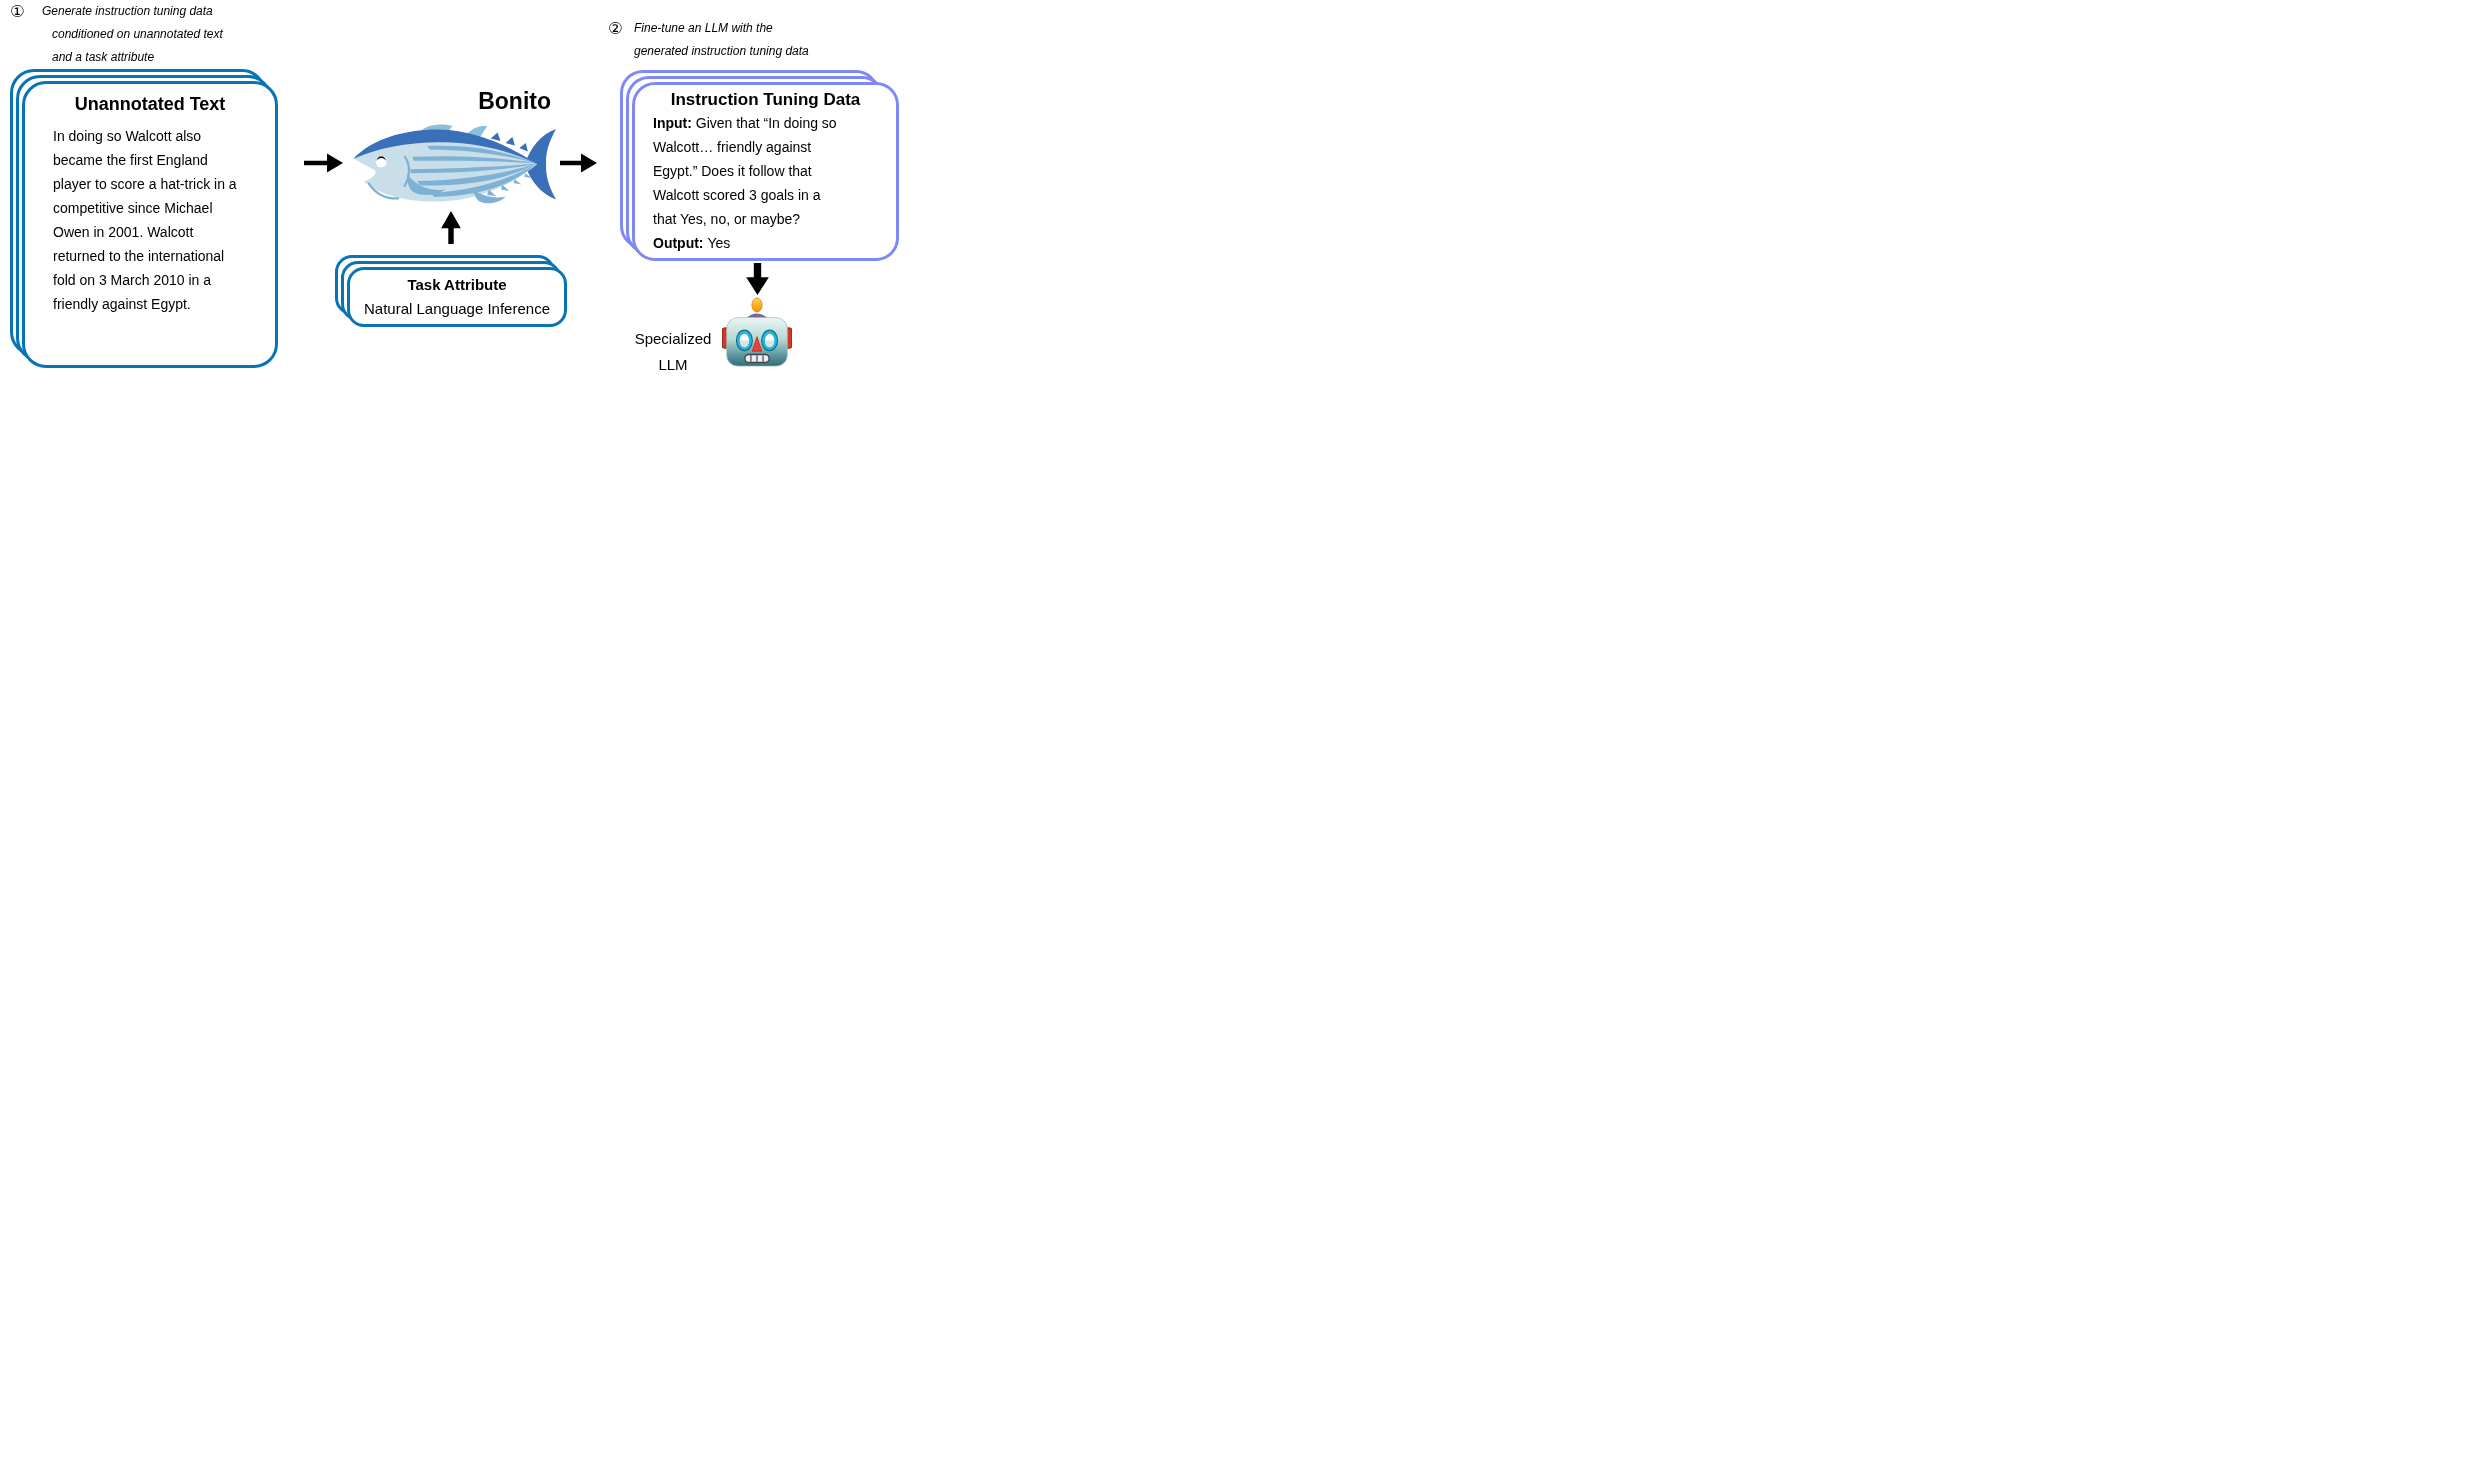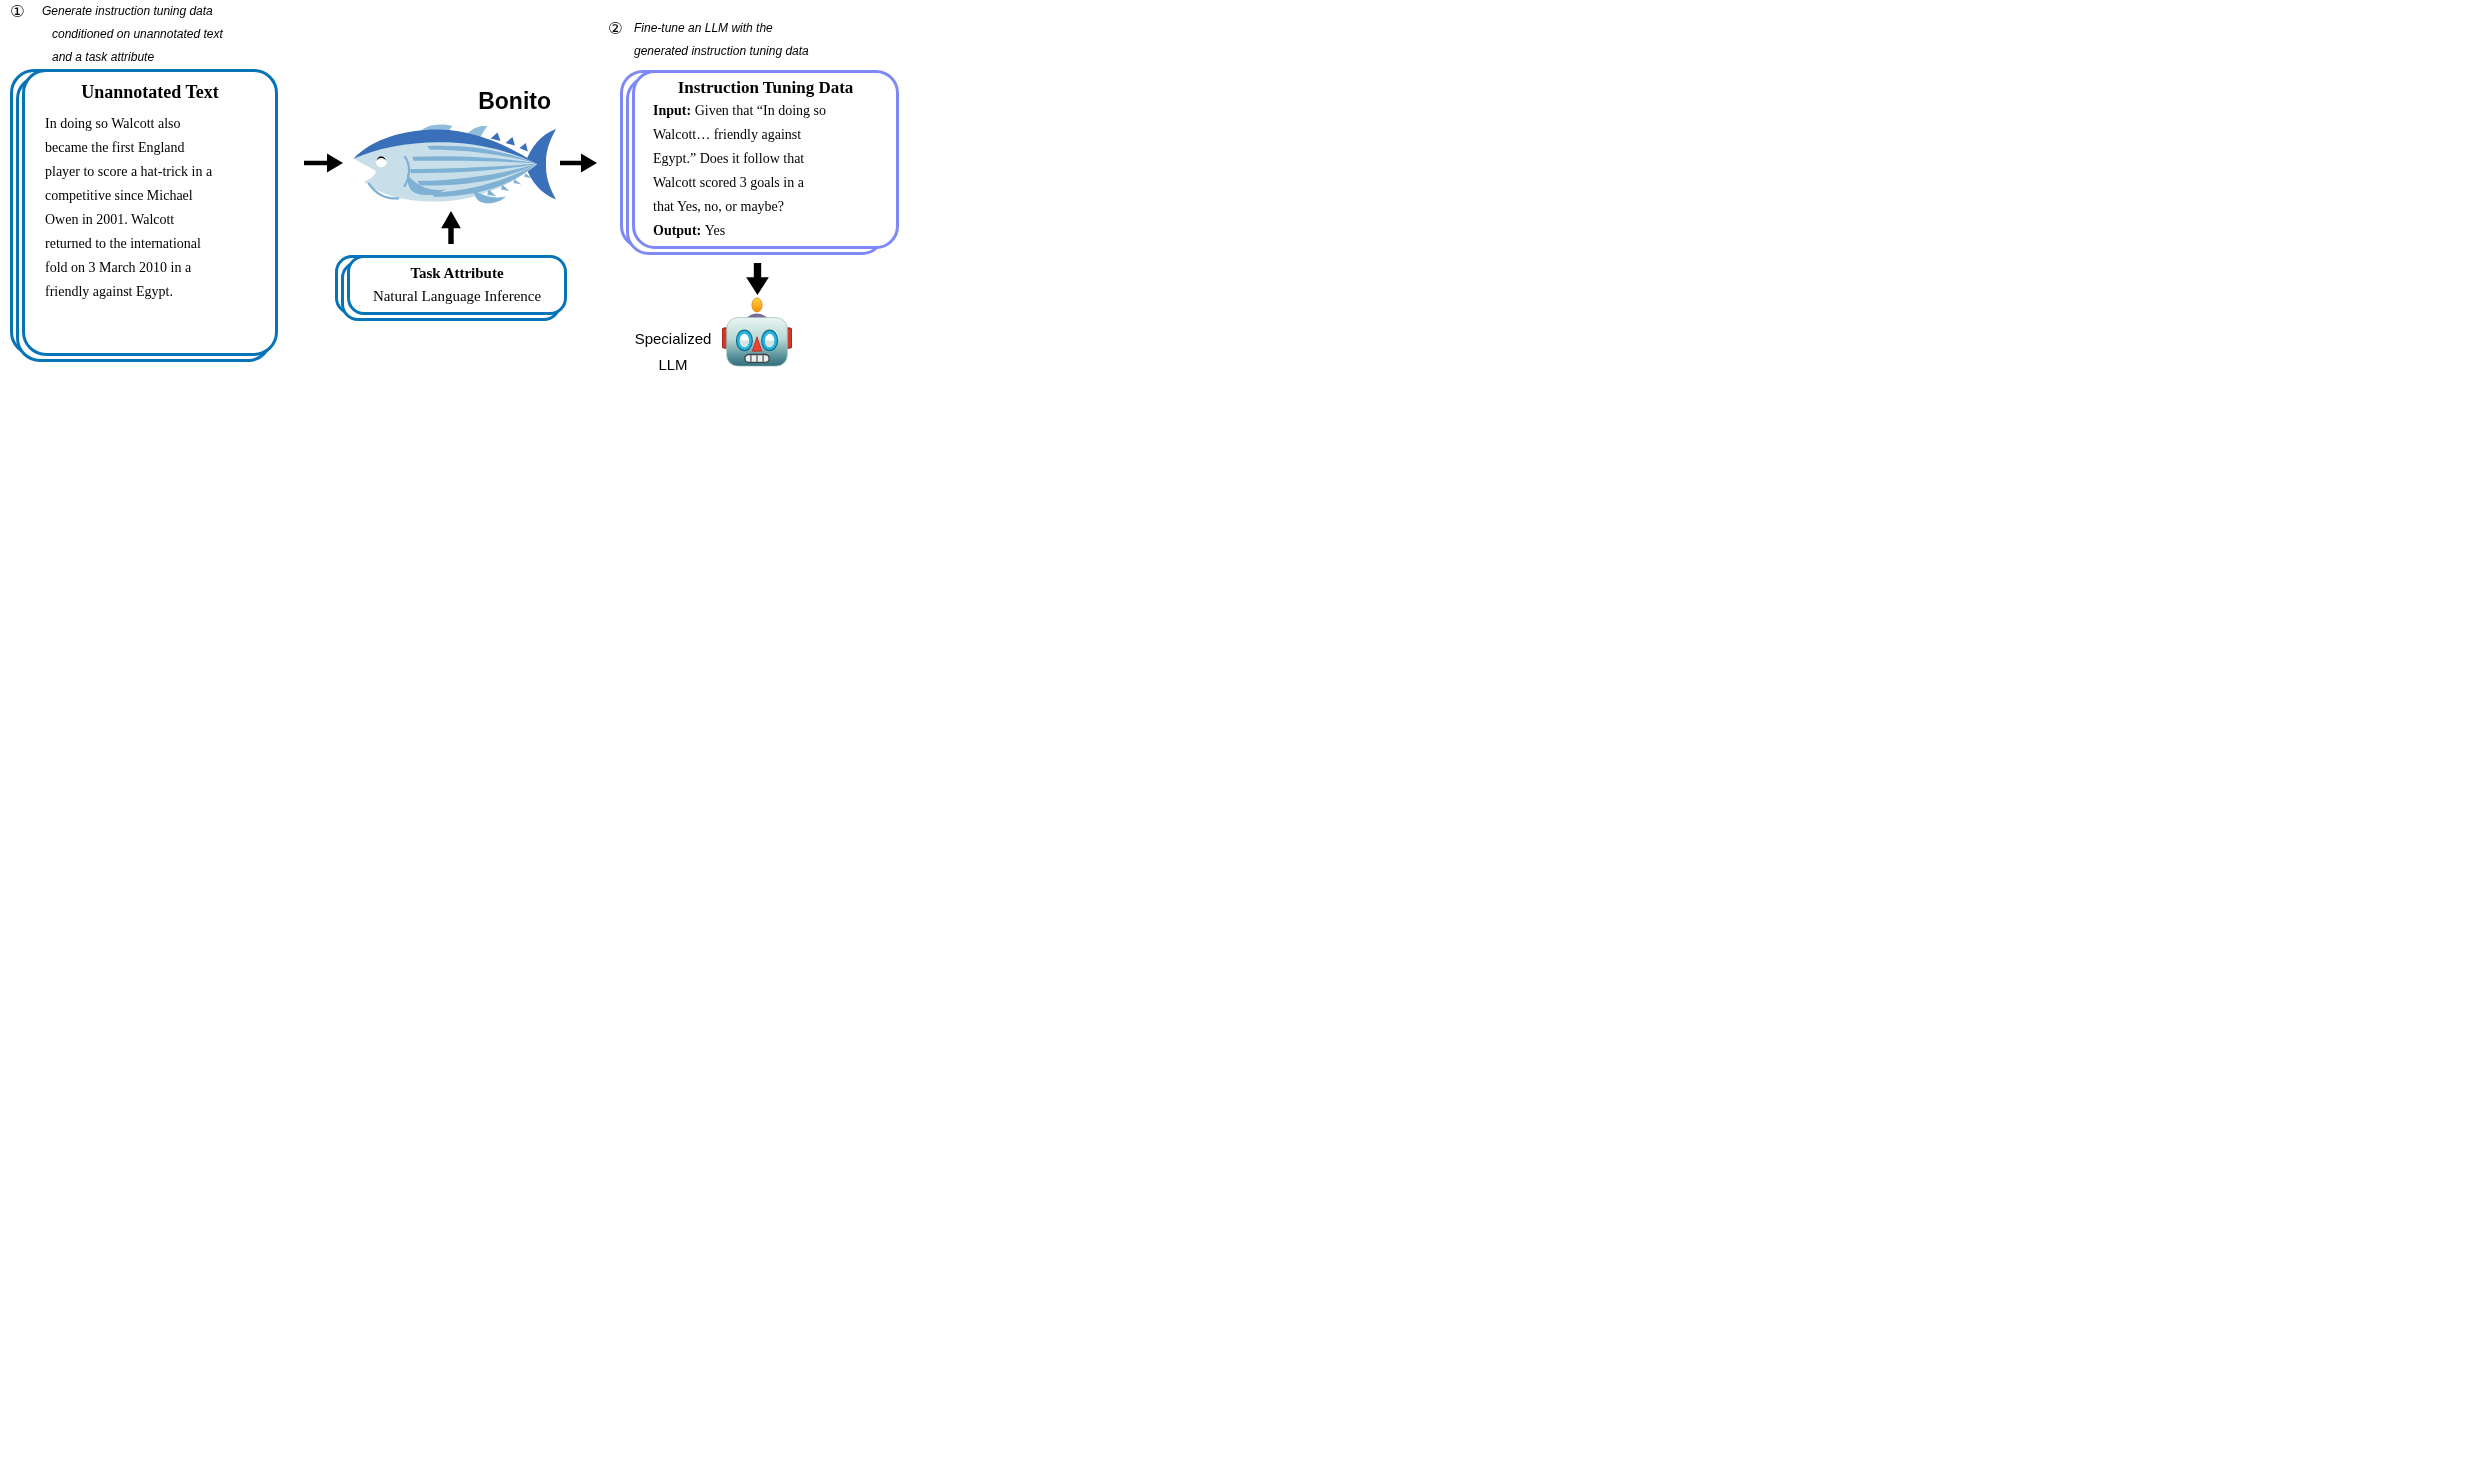--- a/index.html
+++ b/index.html
@@ -24,27 +24,27 @@
   
   .stack{position:absolute;}
   .card{
     position:absolute;background:#ffffff;box-sizing:border-box;
     border:3px solid var(--blue);border-radius:24px;
   }
   .stack.purple .card{border-color:var(--purple);border-radius:23px;}
   .stack.small .card{border-radius:17px;}
   .layer1{left:0;top:0;}
   .layer2{left:6px;top:6px;}
-  .front{left:12px;top:0;font-family:Liberation Serif, serif;}
+  .front{left:12px;top:12px;}
   .card-title{font-weight:700;text-align:center;white-space:nowrap;}
   .card-body{white-space:nowrap;}
   
   .stack-left .front{padding-top:10.4px;}
   .stack-left .card-title{font-size:18px;line-height:20px;}
-  .stack-left .card-body{margin-top:9.4px;padding-left:20px;font-size:14px;line-height:24px;}
+  .stack-left .card-body{margin-top:9.4px;padding-left:28px;font-size:14px;line-height:24px;}
   
   .stack-right .front{padding-top:5.4px;}
   .stack-right .card-title{font-size:17px;line-height:20px;}
   .stack-right .card-body{margin-top:1px;padding-left:18px;font-size:14px;line-height:24px;}
   .bold{font-weight:700;}
   
   .stack-task .front{padding-top:4.5px;}
   .stack-task .card-title{font-size:15px;line-height:20px;}
   .stack-task .card-body{margin-top:5.4px;font-size:15px;line-height:17px;text-align:center;}
   

